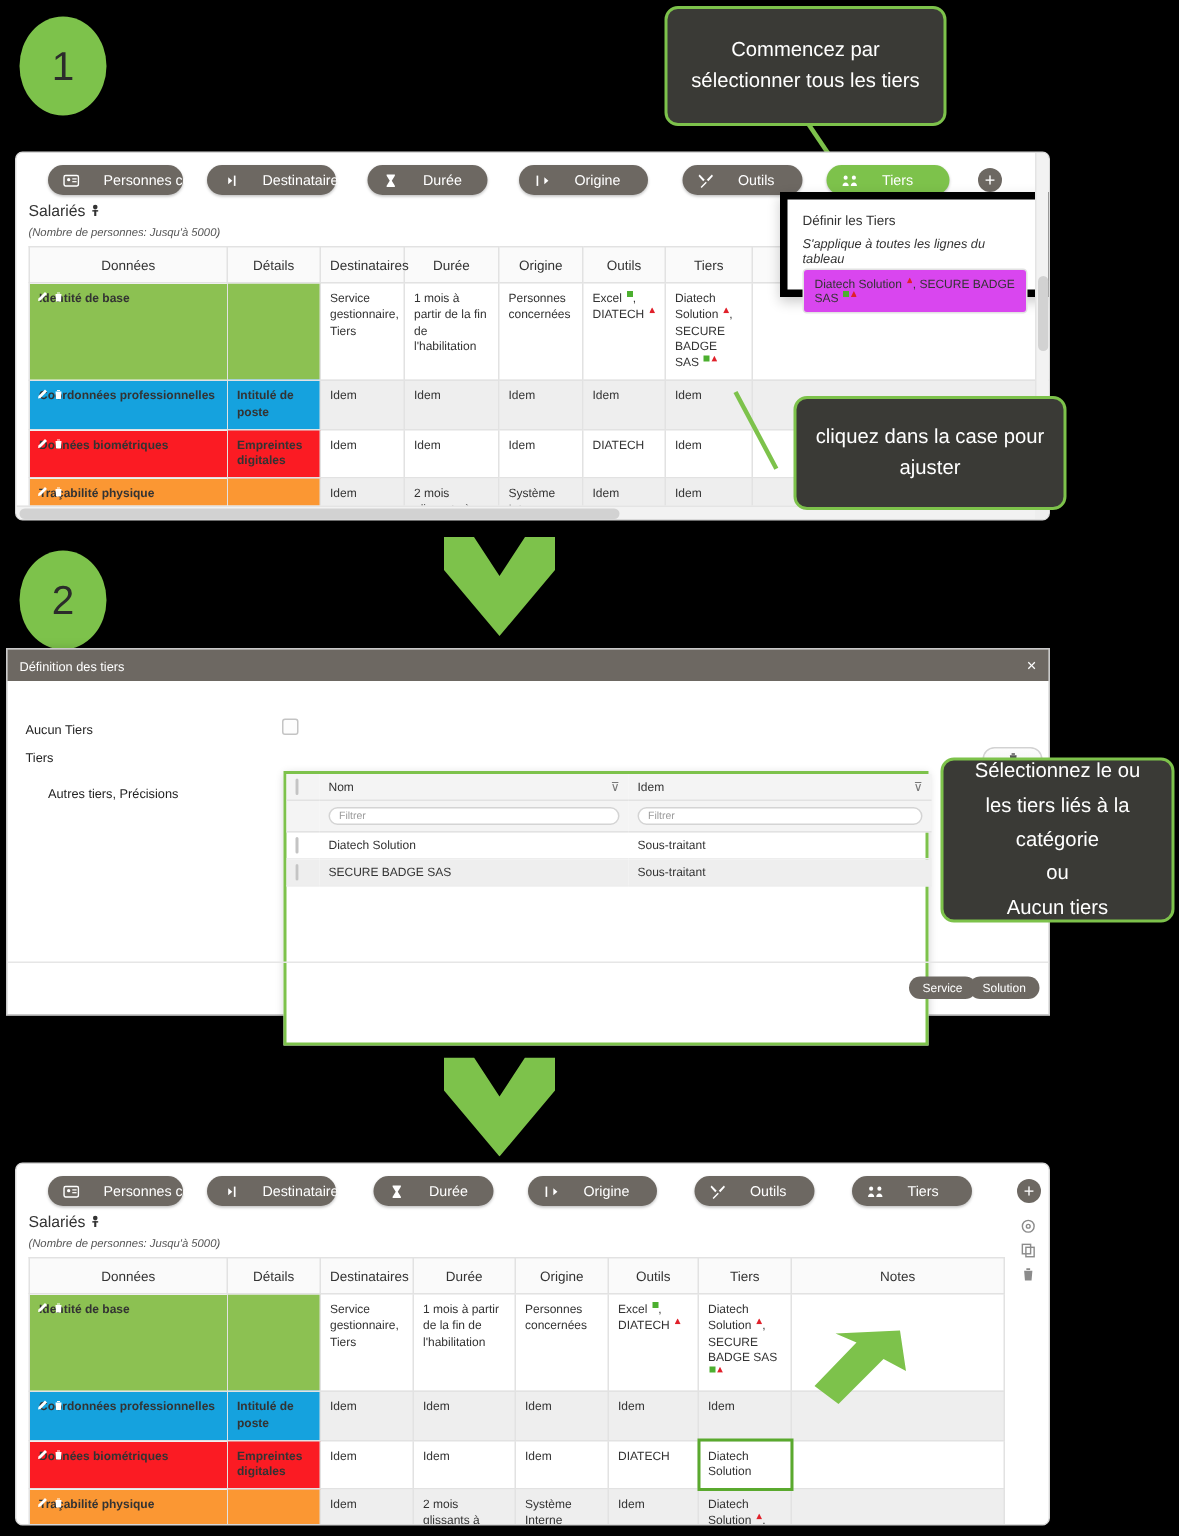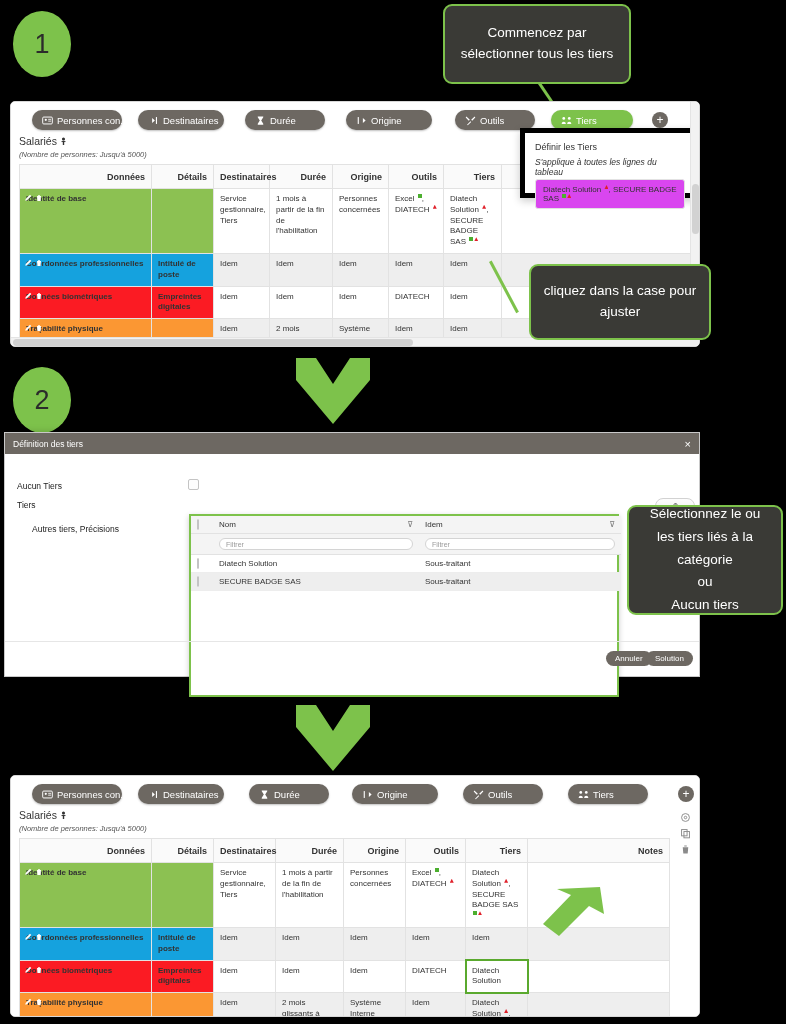--- a/index.html
+++ b/index.html
@@ -57,21 +57,21 @@
 
   .toolbar { position:absolute; left:0; top:0; right:0; height:34px; }
   .tb-btn {
     position: absolute;
     top: 8px;
     height: 20px;
     background: #6d6862;
     color: #fff;
     border-radius: 10px;
     font-size: 9.5px;
-    display:flex; align-items:center; gap:4px;
+    display:flex; align-items:center; gap:16px;
     padding: 0 10px;
     white-space: nowrap;
     box-shadow: 0 1px 2px rgba(0,0,0,.25);
   }
   .tb-btn.active { background:#7DC24B; }
   .tb-btn .ico { display:inline-flex; width:11px; height:11px; align-items:center; justify-content:center;}
   .tb-btn .ico svg { width: 11px; height: 11px; display:block; }
 
   .plus-btn {
     position:absolute;
@@ -88,24 +88,24 @@
   .side-ico svg { width:11px; height:11px; display:block; }
 
   .subject { position:absolute; font-size:10.5px; color:#333; }
   .subject .sub-note { display:block; font-size:7.5px; font-style:italic; color:#555; margin-top:2px;}
 
   
   table.grid { border-collapse: collapse; table-layout: fixed; position:absolute; }
   table.grid th {
     background:#fafafa;
     border:1px solid #e2e2e2;
-    font-weight: bold;
+    font-weight: normal;
     font-size: 9px;
     color:#333;
-    text-align:right;
+    text-align:center;
     vertical-align: middle;
     padding: 5px 6px;
     height: 24px;
   }
   table.grid td {
     border:1px solid #e2e2e2;
     font-size: 8px;
     color:#333;
     vertical-align: top;
     padding: 5px 6px;
@@ -510,21 +510,21 @@
             <tr class="alt">
               <td><span class="cell-chk"></span></td>
               <td>SECURE BADGE SAS</td>
               <td>Sous-traitant</td>
             </tr>
           </tbody>
         </table>
       </div>
 
       <div class="dlg-footline" style="bottom:34px;"></div>
-      <div class="dlg-btn" style="left:601px; bottom:10px;">Annuler</div>
+      <div class="dlg-btn" style="left:601px; bottom:10px;">Service</div>
       <div class="dlg-btn" style="left:641px; bottom:10px;">Solution</div>
     </div>
   </div>
 
   <div class="callout" style="left:627px; top:505px; width:156px; height:110px; display:flex; flex-direction:column; align-items:center; justify-content:center; gap:2px;">
     <span>Sélectionnez le ou</span>
     <span>les tiers liés à la</span>
     <span>catégorie</span>
     <span>ou</span>
     <span>Aucun tiers</span>

